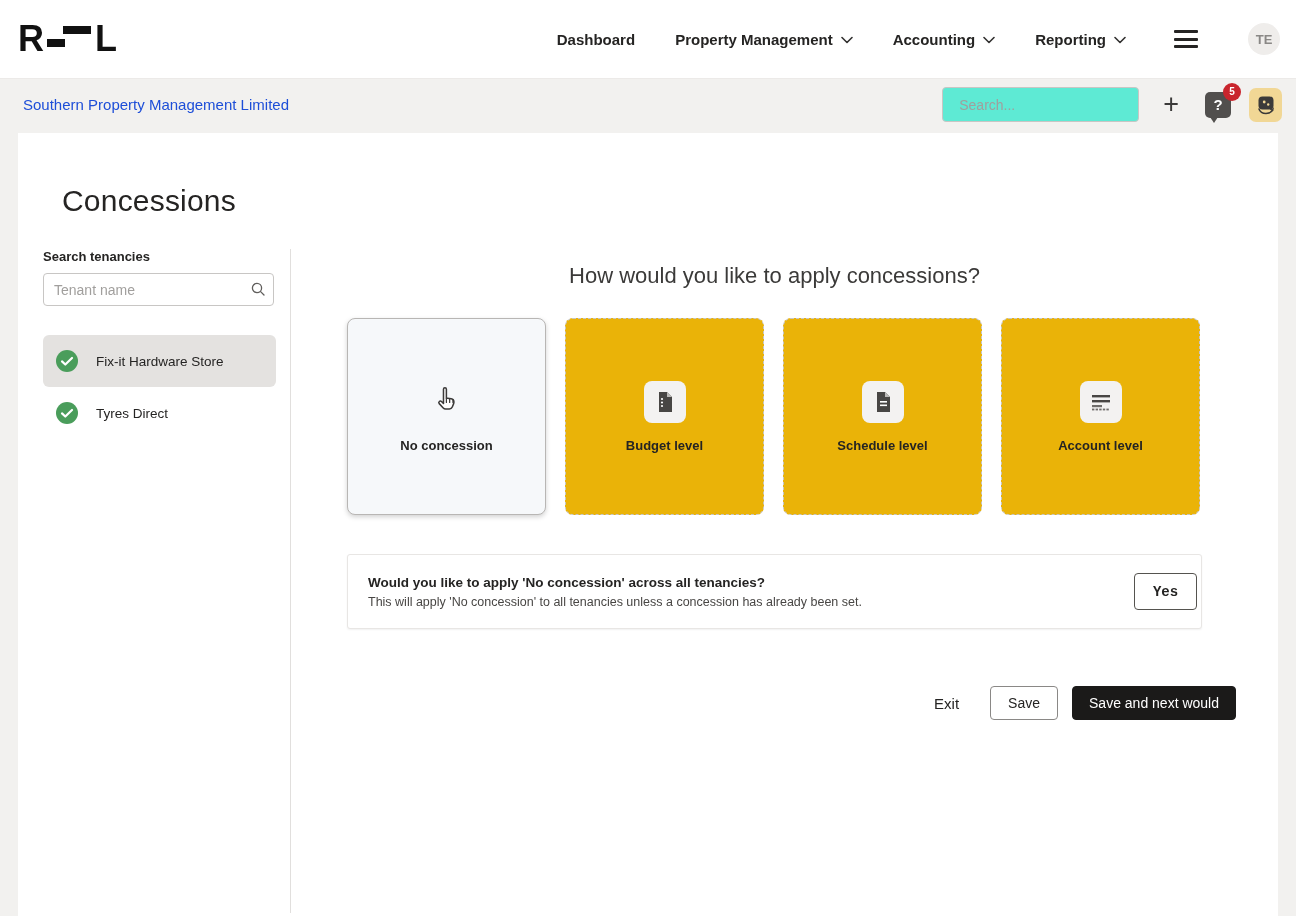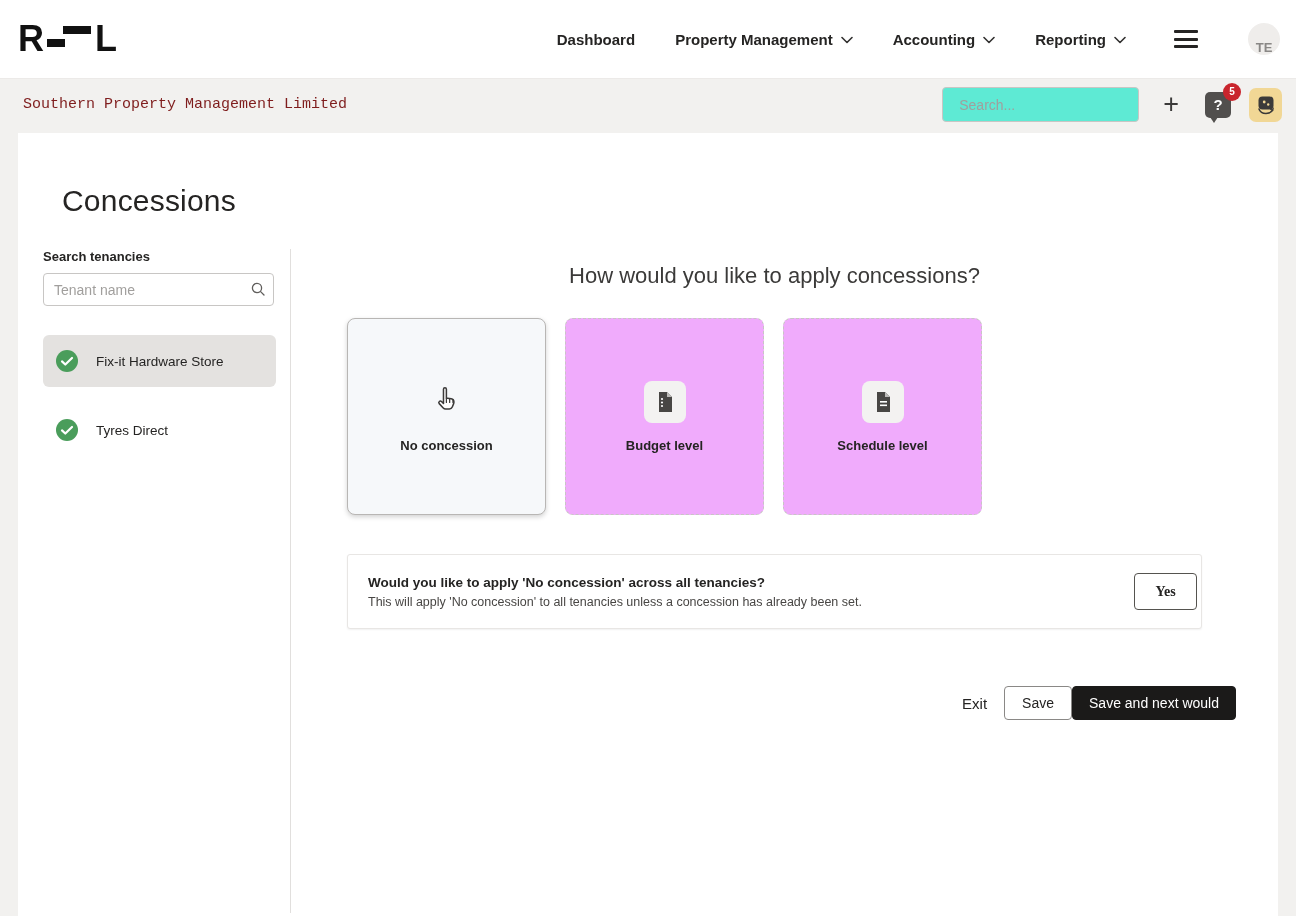--- a/index.html
+++ b/index.html
@@ -22,30 +22,30 @@
   .logo-bars { position:relative; width:48px; height:34px; margin:0 2px; }
   .bar1 { position:absolute; left:2px; bottom:9px; width:18px; height:8px; background:#111; }
   .bar2 { position:absolute; left:18px; top:4px; width:28px; height:8px; background:#111; }
   .topnav { margin-left:auto; display:flex; align-items:center; gap:40px; }
   .navitem { display:flex; align-items:center; gap:8px; font-size:15px; font-weight:600; color:#252423; cursor:pointer; white-space:nowrap; }
   .chev { display:inline-flex; margin-top:2px; }
   .hamburger { width:24px; height:18px; display:flex; flex-direction:column; justify-content:space-between; cursor:pointer; margin-left:8px; }
   .hamburger span { display:block; height:3px; background:#252423; border-radius:1px; }
   .avatar {
     width:32px; height:32px; border-radius:50%; background:#efedeb;
-    display:flex; align-items:flex-end; justify-content:center;
+    display:flex; align-items:center; justify-content:center;
     font-size:13px; font-weight:600; color:#8a8886; cursor:pointer; margin-left:10px;
   }
 
   
   .subbar {
     height:52px; background:#f2f1ef; display:flex; align-items:center;
     padding:0 14px 0 23px; flex-shrink:0; border-top:1px solid #eceae8;
   }
-  .company { font-size:15px; color:#7f1d1d;font-family:Liberation Mono, monospace; }
+  .company { font-size:15px; color:#1d4ed8; }
   .subbar-right { margin-left:auto; display:flex; align-items:center; }
   .global-search {
     width:197px; height:35px; border:1px solid #c8c6c4; border-radius:4px;
     background:#5eead4; padding:0 16px; font-size:14px; color:#323130;
     font-family:"Liberation Sans", sans-serif; outline:none;
   }
   .global-search::placeholder { color:#a19f9d; }
   .plus-btn {
     background:none; border:none; font-size:27px; font-weight:300; color:#3b3a39;
     margin-left:24px; cursor:pointer; line-height:1; font-family:"Liberation Sans", sans-serif;
@@ -83,36 +83,36 @@
   .sidebar { width:273px; flex-shrink:0; padding-left:25px; border-right:1px solid #e1dfdd; }
   .search-label { font-size:13px; font-weight:700; color:#252423; margin-bottom:9px; }
   .tenant-search-wrap { position:relative; width:231px; }
   .tenant-search {
     width:231px; height:33px; border:1px solid #c8c6c4; border-radius:4px;
     padding:0 30px 0 10px; font-size:14px; color:#0f172a; outline:none; background:#fff;
     font-family:"Liberation Sans", sans-serif;
   }
   .tenant-search::placeholder { color:#a19f9d; }
   .search-glyph { position:absolute; right:8px; top:8px; }
-  .tenant-list { margin-top:29px; width:233px; display:flex; flex-direction:column; gap:17px; }
+  .tenant-list { margin-top:29px; width:233px; display:flex; flex-direction:column; }
   .tenant-row {
     display:flex; align-items:center; gap:17px; padding:14px 12px;
     border-radius:6px; font-size:13.5px; color:#252423; cursor:pointer;
   }
   .tenant-row.selected { background:#e4e2e0; }
   .check { width:24px; height:24px; flex-shrink:0; display:flex; }
 
   
   .main-col { flex:1; padding-left:56px; padding-top:14px; }
   .main-inner { width:855px; }
   .question { font-size:22px; font-weight:400; color:#3b3a39; text-align:center; }
 
   .cards { display:flex; gap:19px; margin-top:29px; }
   .card {
-    width:199px; height:197px; border-radius:8px; background:#f0abfc;
+    width:199px; height:197px; border-radius:8px; background:#eab308;
     border:1px dashed #c8c6c4; cursor:pointer;
     display:flex; flex-direction:column; align-items:center; justify-content:center;
   }
   .card.selected {
     border:1px solid #b8b6b4; background:#f6f8fa;
     box-shadow:0 2px 5px rgba(0,0,0,0.18);
   }
   .icon-slot {
     width:42px; height:42px; border-radius:8px; background:#f3f2f1;
     display:flex; align-items:center; justify-content:center; margin-bottom:15px;
@@ -124,27 +124,27 @@
   .banner {
     margin-top:39px; width:855px; border:1px solid #e8e6e4; border-radius:3px;
     background:#fff; box-shadow:0 1px 2px rgba(0,0,0,0.06);
     padding:18px 4px 18px 20px; display:flex; align-items:center;
   }
   .banner-q { font-size:13.5px; font-weight:700; color:#252423; margin-bottom:5px; }
   .banner-d { font-size:12.5px; color:#484644; }
   .yes-btn {
     margin-left:auto; width:63px; height:37px; background:#fff;
     border:1px solid #55534f; border-radius:4px; font-size:14px; font-weight:700;
-    color:#252423; cursor:pointer; font-family:Liberation Serif, serif;
+    color:#252423; cursor:pointer; font-family:Liberation Mono, monospace;
   }
 
   
   .actions {
     margin-top:57px; display:flex; align-items:center; justify-content:flex-end;
-    margin-right:-34px;
+    gap:14px; margin-right:-34px;
   }
   .exit-link { font-size:15px; color:#252423; cursor:pointer; margin-right:17px; }
   .save-btn {
     height:34px; padding:0 17px; background:#fff; border:1px solid #8a8886;
     border-radius:4px; font-size:14px; color:#252423; cursor:pointer;
     font-family:"Liberation Sans", sans-serif;
   }
   .save-next-btn {
     height:34px; padding:0 16px; background:#1b1a19; border:1px solid #1b1a19;
     border-radius:4px; font-size:14px; color:#ffffff; cursor:pointer;
@@ -301,20 +301,35 @@
                 <svg width="20" height="22" viewBox="0 0 20 22">
                   <path d="M4 1h8l5 5v15H4z" fill="#484644"></path>
                   <path d="M12 1l5 5h-5z" fill="#bcbab8"></path>
                   <rect x="7" y="10" width="7" height="1.6" fill="#fff"></rect>
                     <rect x="7" y="13.5" width="7" height="1.6" fill="#fff"></rect>
                 </svg>
               </div>
               <div class="card-label">Schedule level</div>
             </div>
 
+            <div class="card">
+              <div class="icon-slot">
+                <svg width="22" height="18" viewBox="0 0 22 18">
+                  <rect x="2" y="2" width="18" height="2.4" fill="#484644"></rect>
+                  <rect x="2" y="7" width="18" height="2.4" fill="#484644"></rect>
+                  <rect x="2" y="12" width="10" height="2.2" fill="#6f6d6b"></rect>
+                  <rect x="2" y="15.6" width="2.4" height="1.8" fill="#6f6d6b"></rect>
+                    <rect x="5.6" y="15.6" width="2.4" height="1.8" fill="#6f6d6b"></rect>
+                    <rect x="9.2" y="15.6" width="2.4" height="1.8" fill="#6f6d6b"></rect>
+                    <rect x="12.8" y="15.6" width="2.4" height="1.8" fill="#6f6d6b"></rect>
+                    <rect x="16.4" y="15.6" width="2.4" height="1.8" fill="#6f6d6b"></rect>
+                </svg>
+              </div>
+              <div class="card-label">Account level</div>
+            </div>
           </div>
 
           <div class="banner">
             <div>
               <div class="banner-q">Would you like to apply 'No concession' across all tenancies?</div>
               <div class="banner-d">This will apply 'No concession' to all tenancies unless a concession has already been set.</div>
             </div>
             <button class="yes-btn">Yes</button>
           </div>
 

